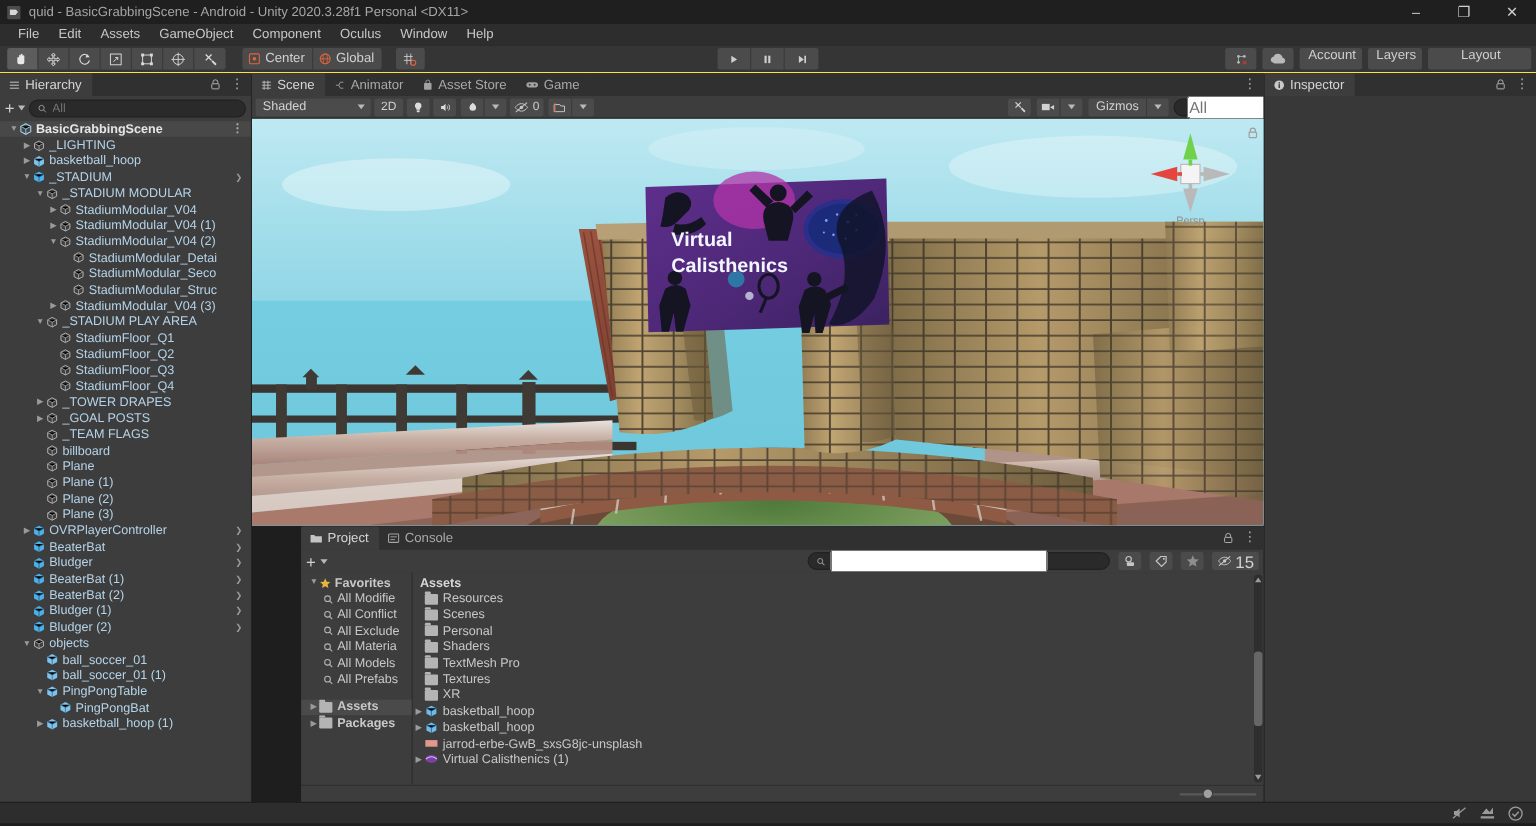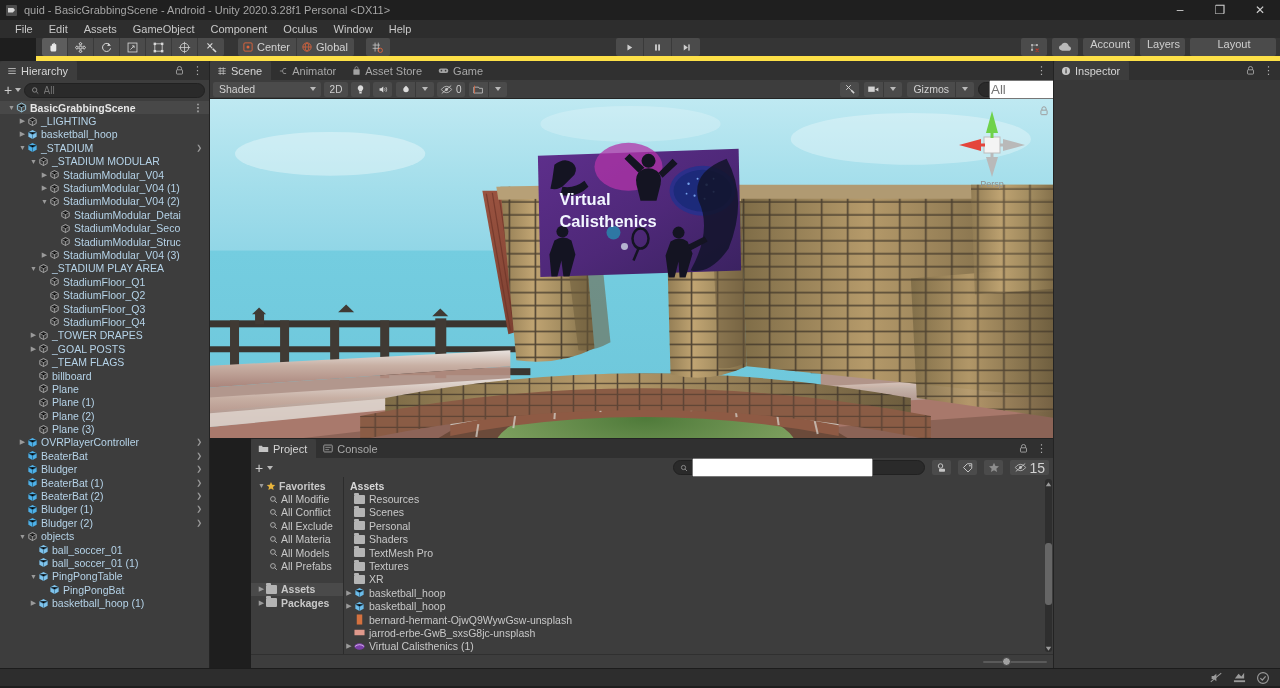--- a/index.html
+++ b/index.html
@@ -12,21 +12,21 @@
   .tb-icon:after{content:"";position:absolute;left:2px;top:3px;width:7px;height:5px;background:#d8d8d8;clip-path:polygon(0 0,70% 0,100% 50%,70% 100%,0 100%);}
   .tb-title { font-size:11px; color:#a5a5a5; }
   .tb-ctrls { position:absolute; right:0; top:0; height:20px; display:flex; }
   .tb-btn { width:40px; height:20px; display:flex; align-items:center; justify-content:center; color:#cfcfcf; font-size:12px; }
 
   
   .menubar { height:18px; background:#2d2d2d; display:flex; align-items:center; padding-left:7px; }
   .menu-item { padding:0 8px; font-size:11px; color:#c8c8c8; line-height:18px; }
 
   
-  .toolbar { height:23px; background:#353535; display:flex; align-items:center; border-bottom:5px solid #fde047; position:relative;margin-left:36px; }
+  .toolbar { height:23px; background:#353535; display:flex; align-items:center; border-bottom:1px solid #fde047; position:relative; }
   .tgroup { display:flex; align-items:center; height:18px; margin-left:6px; }
   .tbtn { width:26px; height:18px; background:#4b4b4b; border-right:1px solid #3a3a3a; display:flex; align-items:center; justify-content:center; }
   .tbtn:first-child{border-radius:2px 0 0 2px;}
   .tbtn:last-child{border-right:none;border-radius:0 2px 2px 0;}
   .tbtn.sel { background:#5d5d5d; }
   .tbtn svg { display:block; }
   .pivot { display:flex; align-items:center; height:18px; margin-left:14px; }
   .pivbtn { height:18px; background:#4b4b4b; display:flex; align-items:center; padding:0 6px 0 4px; gap:3px; border-right:1px solid #3a3a3a; font-size:11px; color:#d2d2d2;}
   .pivbtn:first-child{border-radius:2px 0 0 2px;}
   .pivbtn:last-child{border-right:none;border-radius:0 2px 2px 0;}
@@ -61,21 +61,21 @@
   .hrow.scene { color:#e6e6e6; font-weight:bold; background:#484848;}
   .hrow .arr { width:9px; text-align:center; color:#9a9a9a; font-size:7px; flex:0 0 9px;}
   .hrow .ico { width:11px; height:11px; margin-right:3px; flex:0 0 11px;}
   .hrow .chev-r { position:absolute; right:7px; color:#9a9a9a; font-size:7px;}
   .hrow .kdot{position:absolute;right:6px;color:#b0b0b0;font-size:10px;line-height:7px;}
 
   
   .center { flex:1; display:flex; flex-direction:column; background:#1e1e1e; min-width:0;}
   .scene-panel { height:377px; display:flex; flex-direction:column; }
   .scene-toolbar { height:19px; background:#3d3d3d; display:flex; align-items:center; padding:0 3px; gap:0; border-bottom:1px solid #242424;}
-  .shaded { width:108px; height:15px; background:#4b4b4b; border-radius:2px; display:flex;align-items:center;justify-content:space-between;padding:0 5px 0 6px;font-size:10.5px;color:#d2d2d2;}
+  .shaded { width:96px; height:15px; background:#4b4b4b; border-radius:2px; display:flex;align-items:center;justify-content:space-between;padding:0 5px 0 6px;font-size:10.5px;color:#d2d2d2;}
   .sbtn { height:15px; min-width:19px; background:#4b4b4b; display:flex; align-items:center; justify-content:center; margin-left:3px; border-radius:2px; padding:0 3px; gap:2px;}
   .sbtn.flat { margin-left:0; border-radius:0;}
   .scene-search { width:72px; height:15px; background:#2a2a2a; border-radius:8px; display:flex; align-items:center; padding:0 6px; gap:4px; margin-left:4px; border:1px solid #212121;}
   .scene-view { flex:1; position:relative; overflow:hidden; background:#9fdbe8;}
 
   
   .proj-panel { flex:1; display:flex; flex-direction:column; background:#3d3d3d; border-top:1px solid #232323;margin-left:41px;}
   .proj-toolbar { height:19px; background:#3d3d3d; display:flex; align-items:center; padding:0 4px; gap:4px;}
   .proj-search { flex:1; max-width:252px; height:15px; background:#2a2a2a; border-radius:8px; display:flex;align-items:center;padding:0 6px;gap:4px;margin-left:auto;border:1px solid #212121;}
   .proj-body { flex:1; display:flex; overflow:hidden;}
@@ -1197,27 +1197,20 @@
                 <span class="aarr">▶</span>
                 <span style="width:11px;height:11px;margin-right:4px;flex:0 0 11px"><svg width="11" height="11" viewBox="0 0 16 16">
                     <path d="M8 1.6l6 3.2v6.4L8 14.4 2 11.2V4.8z" fill="#6bbcea"></path>
                     <path d="M2 4.8L8 8l6-3.2M8 8v6.4" stroke="#2d5f80" stroke-width="1"></path>
                   </svg></span>
                 <span>basketball_hoop</span>
               </div>
               <div class="arow">
                 <span class="aarr"></span>
                 <span style="width:11px;height:11px;margin-right:4px;flex:0 0 11px"><svg width="11" height="11" viewBox="0 0 12 12">
-                    <rect x="3" y="0.5" width="6" height="11" fill="#d4713f"></rect>
-                  </svg></span>
-                <span>bernard-hermant-OjwQ9WywGsw-unsplash</span>
-              </div>
-              <div class="arow">
-                <span class="aarr"></span>
-                <span style="width:11px;height:11px;margin-right:4px;flex:0 0 11px"><svg width="11" height="11" viewBox="0 0 12 12">
                     <rect x="0.5" y="3" width="11" height="6" fill="#e0998c"></rect>
                   </svg></span>
                 <span>jarrod-erbe-GwB_sxsG8jc-unsplash</span>
               </div>
               <div class="arow">
                 <span class="aarr">▶</span>
                 <span style="width:11px;height:11px;margin-right:4px;flex:0 0 11px"><svg width="11" height="11" viewBox="0 0 12 12">
                     <ellipse cx="6" cy="6" rx="5.5" ry="3.6" fill="#7b3fa8"></ellipse>
                     <path d="M1 6q5 -4 10 0" stroke="#d9b8ea" stroke-width="1" fill="none"></path>
                   </svg></span>

